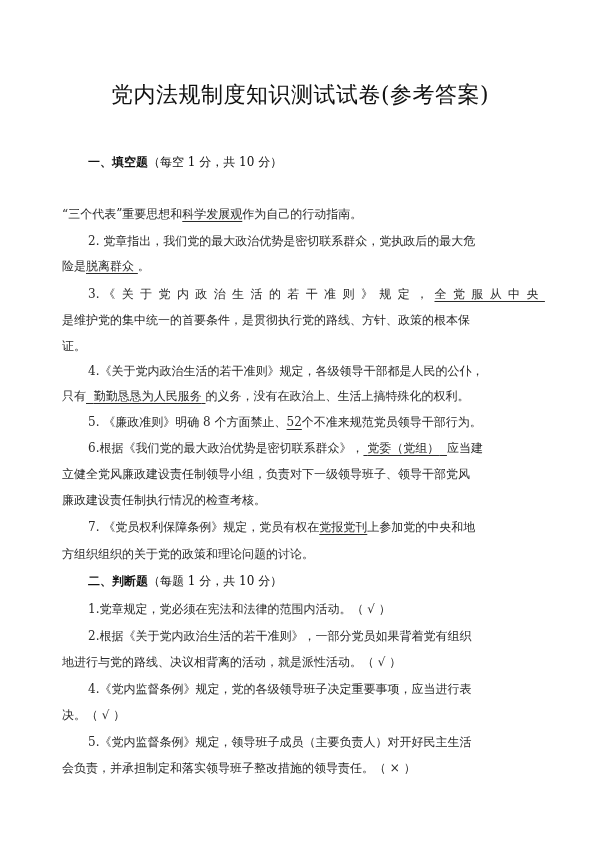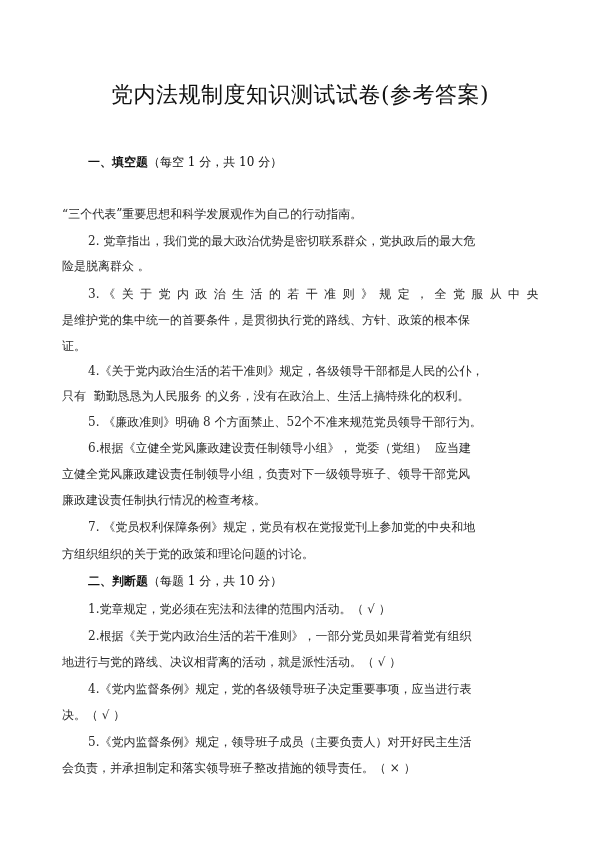--- a/index.html
+++ b/index.html
@@ -6,21 +6,21 @@
   body { width: 600px; height: 850px; overflow: hidden; position: relative;
          font-family: "DejaVu Serif", "Liberation Serif", serif; color: #222; }
   .page { position: absolute; left: 0; top: 0; width: 600px; height: 850px; }
   .title { position: absolute; left: 0; width: 600px; top: 80px; text-align: center;
            font-size: 22px; letter-spacing: 0.5px; color: #111; line-height: 30px; }
   .line { position: absolute; left: 62px; width: 480px; font-size: 12px; line-height: 22px;
           white-space: nowrap; color: #2a2a2a; }
   .ind { left: 88px; width: 454px; }
   .sec { font-weight: bold; color: #111; }
   .sec .note { font-weight: normal; }
-  .u { text-underline-offset: 3px; }
+  .u { text-decoration: underline; text-underline-offset: 3px; }
   .spread { letter-spacing: 6.4px; }
 </style>
 </head>
 <body>
 
 <div class="page">
 
   <div class="title">党内法规制度知识测试试卷(参考答案)</div>
 
   <div class="line ind sec" style="top:151px">
@@ -56,21 +56,21 @@
   <div class="line" style="top:385px">
     <span>只有</span><span class="u">&nbsp;&nbsp;</span><span class="u">勤勤恳恳为人民服务</span><span class="u">&nbsp;</span><span>的义务，没有在政治上、生活上搞特殊化的权利。</span>
   </div>
 
   <div class="line ind" style="top:411px">
     <span>5.</span>
     <span>《廉政准则》明确 8 个方面禁止、</span><span class="u">52</span><span>个不准来规范党员领导干部行为。</span>
   </div>
 
   <div class="line ind" style="top:437px">
-    <span>6.</span><span>根据《立健全党风廉政建设责任制领导小组》，</span><span class="u">&nbsp;</span><span class="u">党委（党组）</span><span class="u">&nbsp;&nbsp;</span><span>应当建</span>
+    <span>6.</span><span>根据《我们党的最大政治优势是密切联系群众》，</span><span class="u">&nbsp;</span><span class="u">党委（党组）</span><span class="u">&nbsp;&nbsp;</span><span>应当建</span>
   </div>
   <div class="line" style="top:463px">
     <span>立健全党风廉政建设责任制领导小组，负责对下一级领导班子、领导干部党风</span>
   </div>
   <div class="line" style="top:489px">
     <span>廉政建设责任制执行情况的检查考核。</span>
   </div>
 
   <div class="line ind" style="top:516px">
     <span>7.</span>

